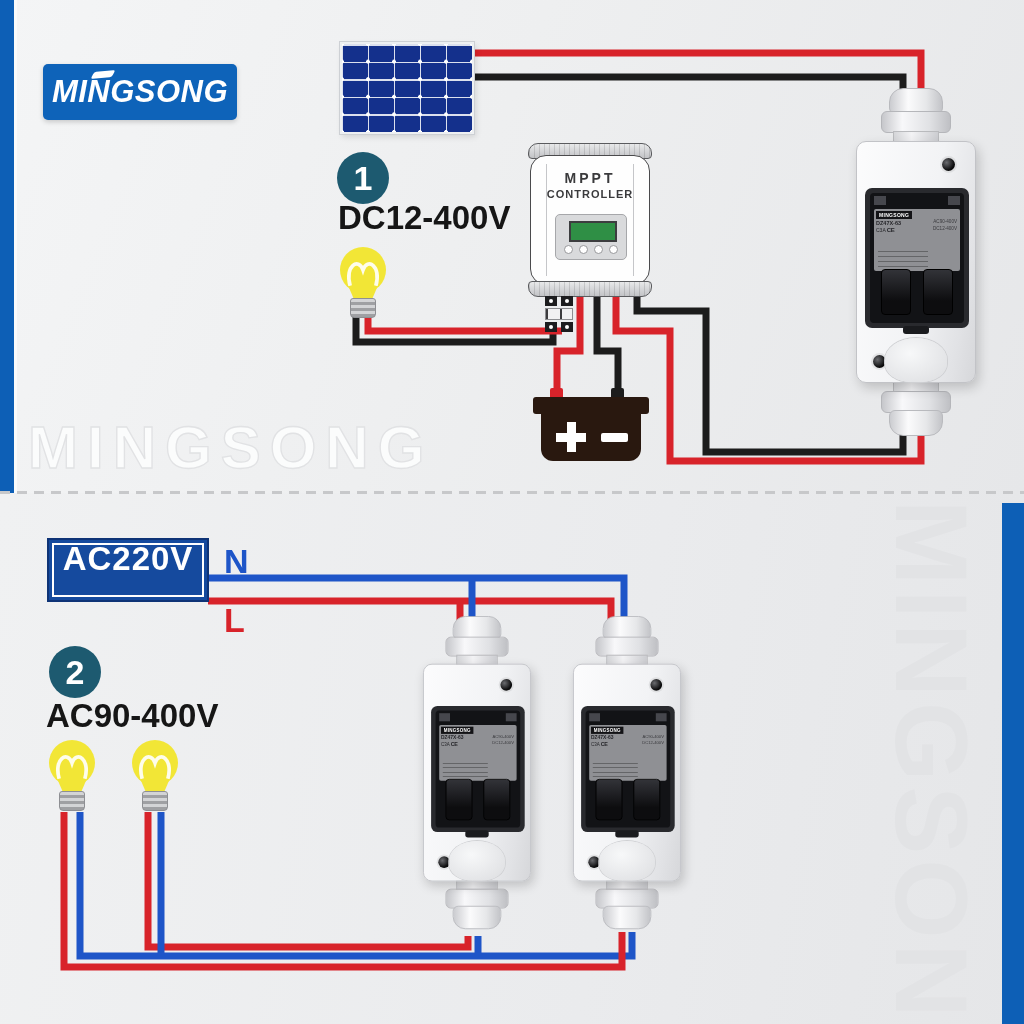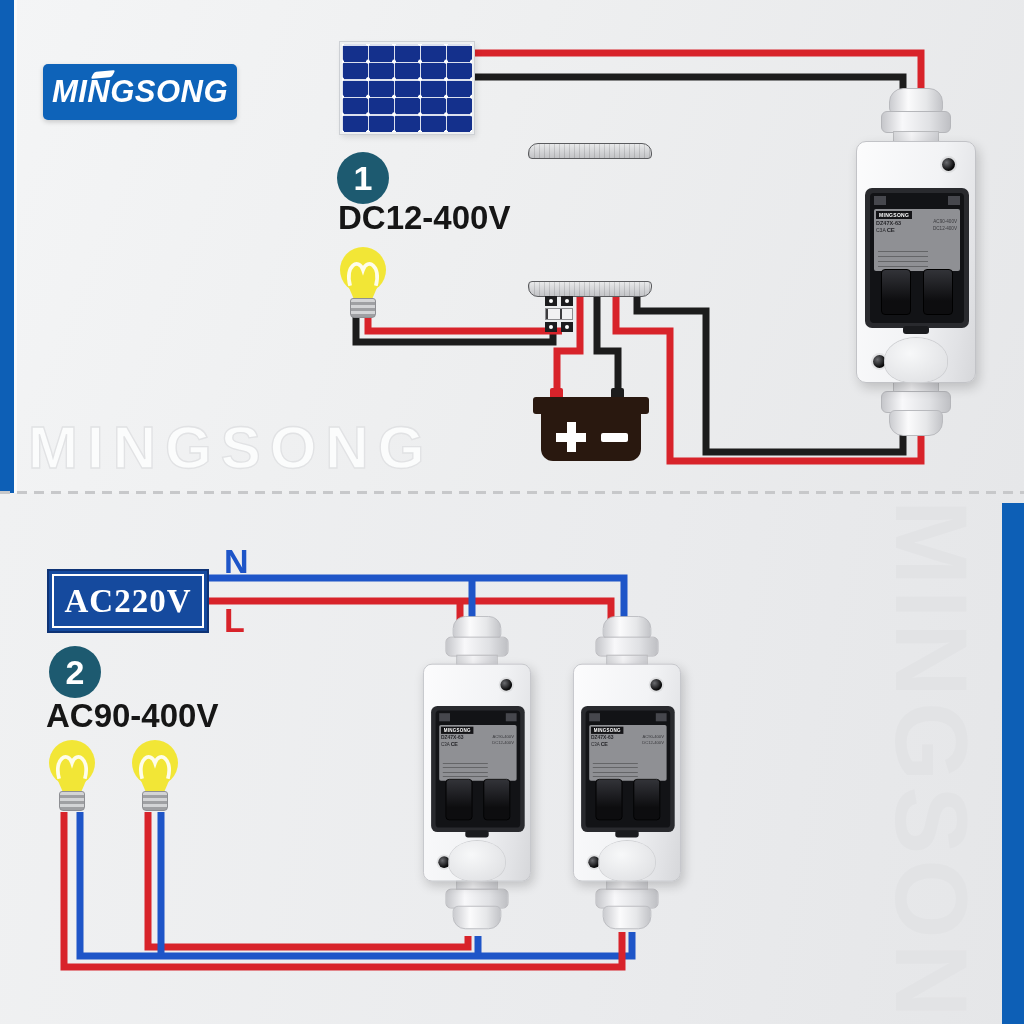--- a/index.html
+++ b/index.html
@@ -95,22 +95,22 @@
   .bat-bar{position:absolute;left:0;top:0;width:116px;height:17px;background:var(--battery-dark,#29180f);border-radius:3px;}
   .bat-body{position:absolute;left:8px;top:17px;width:100px;height:47px;background:var(--battery-dark,#29180f);border-radius:0 0 12px 12px;}
   .bat-plus{position:absolute;left:23px;top:25px;width:30px;height:30px;
     background:linear-gradient(#fff,#fff) center/30px 9px no-repeat,linear-gradient(#fff,#fff) center/9px 30px no-repeat;}
   .bat-minus{position:absolute;left:68px;top:36px;width:27px;height:9px;background:#fff;border-radius:2px;}
   .bat-term{position:absolute;top:-9px;width:13px;height:11px;border-radius:2px;}
   .bat-term.pos{left:17px;background:var(--wire-red,#d8232a);}
   .bat-term.neg{left:78px;background:var(--wire-black,#1c1c1c);}
 
   
-  .acbox{position:absolute;left:47px;top:569px;width:158px;height:60px;z-index:3;background:var(--navy-box,#154a9e);
-    border:2.5px solid #0e3376;display:flex;align-items:center;justify-content:center;font-family:Liberation Serif, serif;}
+  .acbox{position:absolute;left:47px;top:538px;width:158px;height:60px;z-index:3;background:var(--navy-box,#154a9e);
+    border:2.5px solid #0e3376;display:flex;align-items:flex-start;justify-content:center;}
   .acbox::after{content:"";position:absolute;inset:3px;border:2.5px solid #fff;pointer-events:none;}
   .acbox-label{color:#fff;font-weight:800;font-size:33px;letter-spacing:1px;}
   .nl{position:absolute;z-index:3;font-weight:900;font-size:34px;}
   #label-n{left:224px;top:542px;color:var(--wire-blue,#1e55c8);}
   #label-l{left:224px;top:601px;color:var(--wire-red,#d8232a);}
 
   
   .slot{position:absolute;z-index:3;width:120px;}
   #brk-dc{left:856px;top:88px;}
   #brk-ac1{left:423px;top:616px;transform:scale(.9);transform-origin:top left;}
@@ -194,20 +194,35 @@
 
   <div class="panel"></div>
 
   <div class="badge" id="badge-1">1</div>
   <div class="volt" id="volt-dc">DC12-400V</div>
   <div class="badge" id="badge-2">2</div>
   <div class="volt" id="volt-ac">AC90-400V</div>
 
   <div class="mppt">
     <div class="mppt-cap t"></div>
+    <div class="mppt-body">
+      <div class="mppt-seam l"></div>
+      <div class="mppt-seam r"></div>
+      <div class="mppt-t1">MPPT</div>
+      <div class="mppt-t2">CONTROLLER</div>
+      <div class="mppt-disp">
+        <div class="mppt-screen"></div>
+        <div class="mppt-btns">
+          <span></span>
+          <span></span>
+          <span></span>
+          <span></span>
+        </div>
+      </div>
+    </div>
     <div class="mppt-cap b"></div>
   </div>
 
   <div class="minibrk">
     <span class="mterm"></span>
     <span class="mterm"></span>
     <div class="mmid"></div>
     <span class="mterm"></span>
     <span class="mterm"></span>
   </div>

